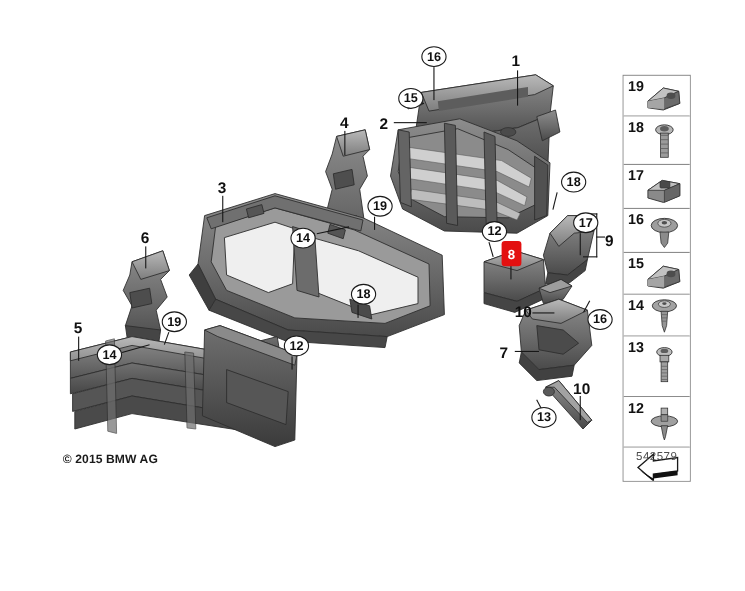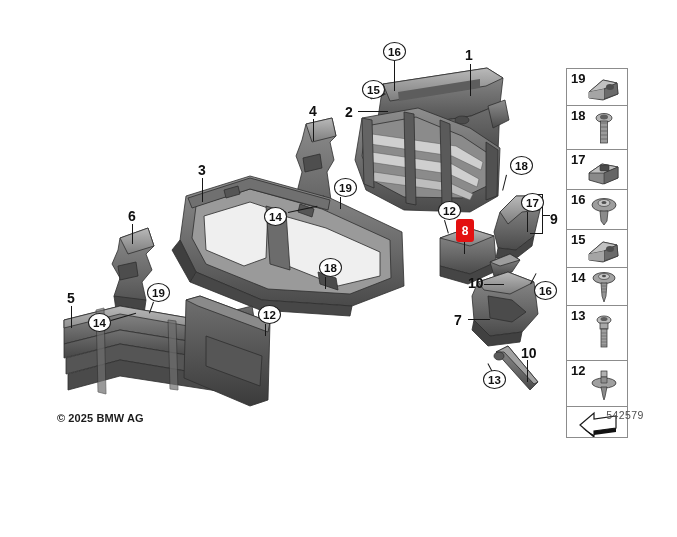--- a/index.html
+++ b/index.html
@@ -31,21 +31,21 @@
   .lead.h{height:1.2px;}
   .lead.v{width:1.2px;}
 
   
   #legend{position:absolute;left:566px;top:68px;width:62px;border:1.1px solid #8c8c8c;box-sizing:border-box;background:#fff;}
   .lgrow{position:relative;border-bottom:1.1px solid #8c8c8c;box-sizing:border-box;background:#fff;overflow:hidden;}
   .lgrow:last-child{border-bottom:none;}
   .lgnum{position:absolute;left:4px;top:3px;font-size:13px;font-weight:bold;color:#111;line-height:13px;}
   .lgart{position:absolute;right:2px;top:0;bottom:0;width:42px;}
   #diagid{position:absolute;left:566px;top:409px;width:62px;text-align:center;
-    font-size:10.5px;color:#4e4e4e;letter-spacing:.4px;margin-left:28px;}
+    font-size:10.5px;color:#4e4e4e;letter-spacing:.4px;}
 
   #copyright{position:absolute;left:57px;top:412px;font-size:11px;font-weight:bold;color:#1b1b1b;letter-spacing:.1px;}
 
   svg.art{position:absolute;left:0;top:0;width:677px;height:537px;pointer-events:none;}
 </style>
 </head>
 <body>
 
 <div id="stage">
 
@@ -342,15 +342,15 @@
       </div>
       <div class="lgrow" style="height: 30px; display: flex; align-items: center; justify-content: center;">
         <svg viewBox="0 0 42 38" width="42" height="38">
           <path d="M4 22 L18 10 L18 16 L40 13 L40 25 L18 28 L18 34 Z" fill="#ffffff" stroke="#1a1a1a" stroke-width="1.2"></path>
           <path d="M6 25 L18 34 L18 28 L40 25 L40 29 L18 32" fill="#111111" stroke="none"></path>
         </svg>
       </div>
     </div>
   <div id="diagid">542579</div>
 
-  <div id="copyright">© 2025 BMW AG</div>
+  <div id="copyright">© 2015 BMW AG</div>
 
 </div>
 
 </body></html>

